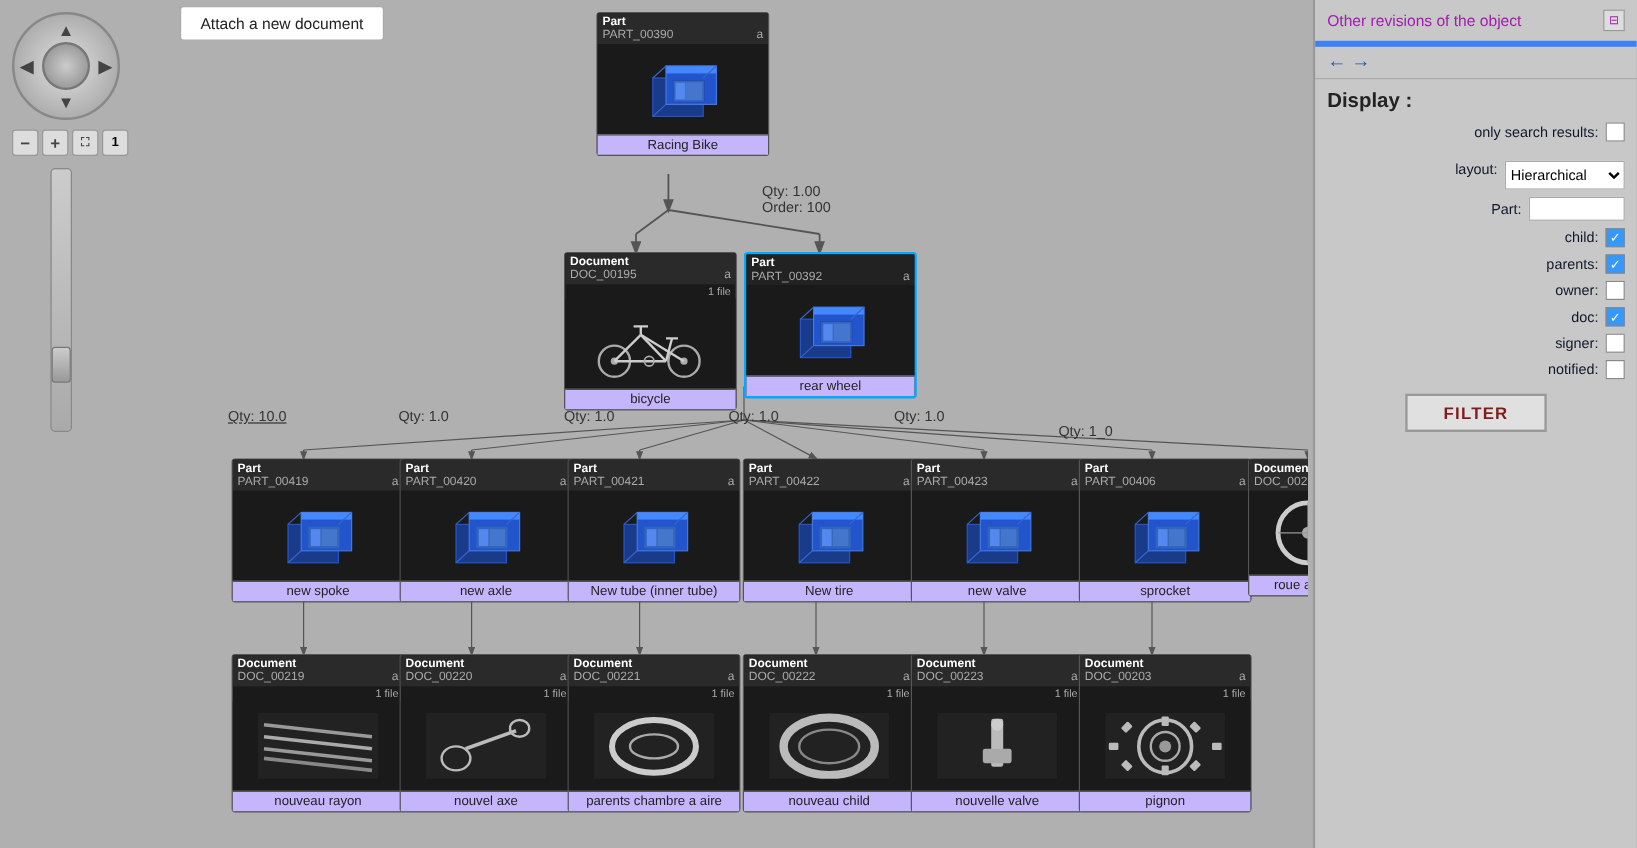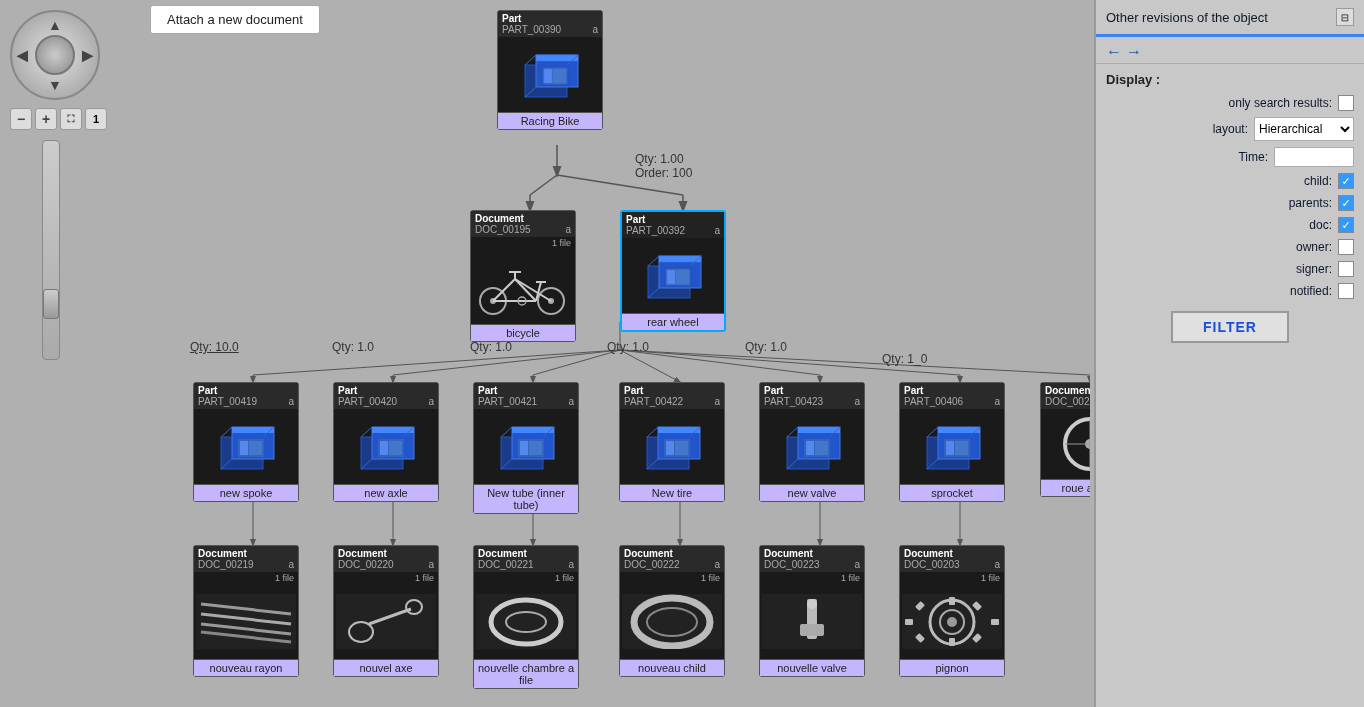--- a/index.html
+++ b/index.html
@@ -138,21 +138,21 @@
       height: 100%;
       pointer-events: none;
     }
 
     
     .node-card {
       position: absolute;
       background: #1a1a1a;
       border: 1px solid #555;
       border-radius: 3px;
-      width: 106px;
+      width: 144px;
     }
     .node-card.highlighted {
       border: 2px solid #00aaff;
       background: #111;
     }
     .node-card .card-header {
       background: #2a2a2a;
       padding: 2px 4px;
       color: #ddd;
       font-size: 10px;
@@ -207,22 +207,22 @@
       right: 0;
       width: 270px;
       height: 707px;
       background: #c8c8c8;
       border-left: 2px solid #999;
     }
     .panel-header {
       background: #c8c8c8;
       padding: 8px 10px;
       font-size: 13px;
-      color: #0f172a;
-      border-bottom: 3px solid #3b82f6;
+      color: #a21caf;
+      border-bottom: 5px solid #3b82f6;
       display: flex;
       align-items: center;
       justify-content: space-between;
     }
     .panel-minimize {
       width: 18px;
       height: 18px;
       background: #ddd;
       border: 1px solid #999;
       display: flex;
@@ -239,21 +239,21 @@
     }
     .panel-nav-arrow {
       color: #2255aa;
       font-size: 16px;
       cursor: pointer;
     }
     .panel-section {
       padding: 8px 10px;
     }
     .panel-display-label {
-      font-size: 13px;
+      font-size: 17px;
       font-weight: bold;
       color: #222;
       margin-bottom: 8px;
     }
     .panel-row {
       display: flex;
       align-items: center;
       justify-content: flex-end;
       margin-bottom: 6px;
       gap: 6px;
@@ -288,32 +288,33 @@
       font-size: 11px;
       padding: 1px 3px;
     }
     .layout-select {
       width: 100px;
       height: 24px;
       background: white;
       border: 1px solid #aaa;
       font-size: 12px;
       padding: 1px 0;
+      margin-top: 10px;
     }
     .filter-btn {
       display: block;
       margin: 12px auto 0;
       padding: 6px 30px;
       background: #e0e0e0;
       border: 2px solid #999;
       font-size: 14px;
       font-weight: bold;
       letter-spacing: 1px;
       cursor: pointer;
-      color: #1d4ed8;
+      color: #7f1d1d;
     }
   </style>
 </head>
 <body>
 
 <div class="canvas">
 
   <svg class="connections-svg" xmlns="http://www.w3.org/2000/svg">
 
     <line x1="557" y1="145" x2="557" y2="175" stroke="#555" stroke-width="1.5" marker-end="url(#arrow)"></line>
@@ -643,21 +644,21 @@
     </div>
     <div class="card-filecount">1 file</div>
     <div class="card-thumb">
       <svg width="100" height="55" viewBox="0 0 100 55">
         <rect x="0" y="0" width="100" height="55" fill="#222"></rect>
 
         <ellipse cx="50" cy="28" rx="35" ry="22" fill="none" stroke="#ccc" stroke-width="5"></ellipse>
         <ellipse cx="50" cy="28" rx="20" ry="10" fill="none" stroke="#aaa" stroke-width="2"></ellipse>
       </svg>
     </div>
-    <div class="card-label">nouvelle chambre a file</div>
+    <div class="card-label">parents chambre a aire</div>
   </div>
 
   <div class="node-card" style="left:619px; top:545px;">
     <div class="card-header">
       <span class="card-type">Document</span><br>
       <span class="card-id">DOC_00222</span>
       <span class="card-rev">a</span>
     </div>
     <div class="card-filecount">1 file</div>
     <div class="card-thumb">
@@ -760,42 +761,42 @@
 
     <div class="panel-row">
       <span class="panel-row-label">layout:</span>
       <select class="layout-select">
         <option>Hierarchical</option>
       </select>
     </div>
 
 
     <div class="panel-row">
-      <span class="panel-row-label">Time:</span>
+      <span class="panel-row-label">Part:</span>
       <input class="panel-input" type="text" value="" style="">
     </div>
 
     <div class="panel-row">
       <span class="panel-row-label">child:</span>
       <div class="panel-checkbox checked"></div>
     </div>
 
     <div class="panel-row">
       <span class="panel-row-label">parents:</span>
       <div class="panel-checkbox checked"></div>
     </div>
 
     <div class="panel-row">
+      <span class="panel-row-label">owner:</span>
+      <div class="panel-checkbox"></div>
+    </div>
+
+    <div class="panel-row">
       <span class="panel-row-label">doc:</span>
       <div class="panel-checkbox checked"></div>
-    </div>
-
-    <div class="panel-row">
-      <span class="panel-row-label">owner:</span>
-      <div class="panel-checkbox"></div>
     </div>
 
     <div class="panel-row">
       <span class="panel-row-label">signer:</span>
       <div class="panel-checkbox"></div>
     </div>
 
     <div class="panel-row">
       <span class="panel-row-label">notified:</span>
       <div class="panel-checkbox"></div>

